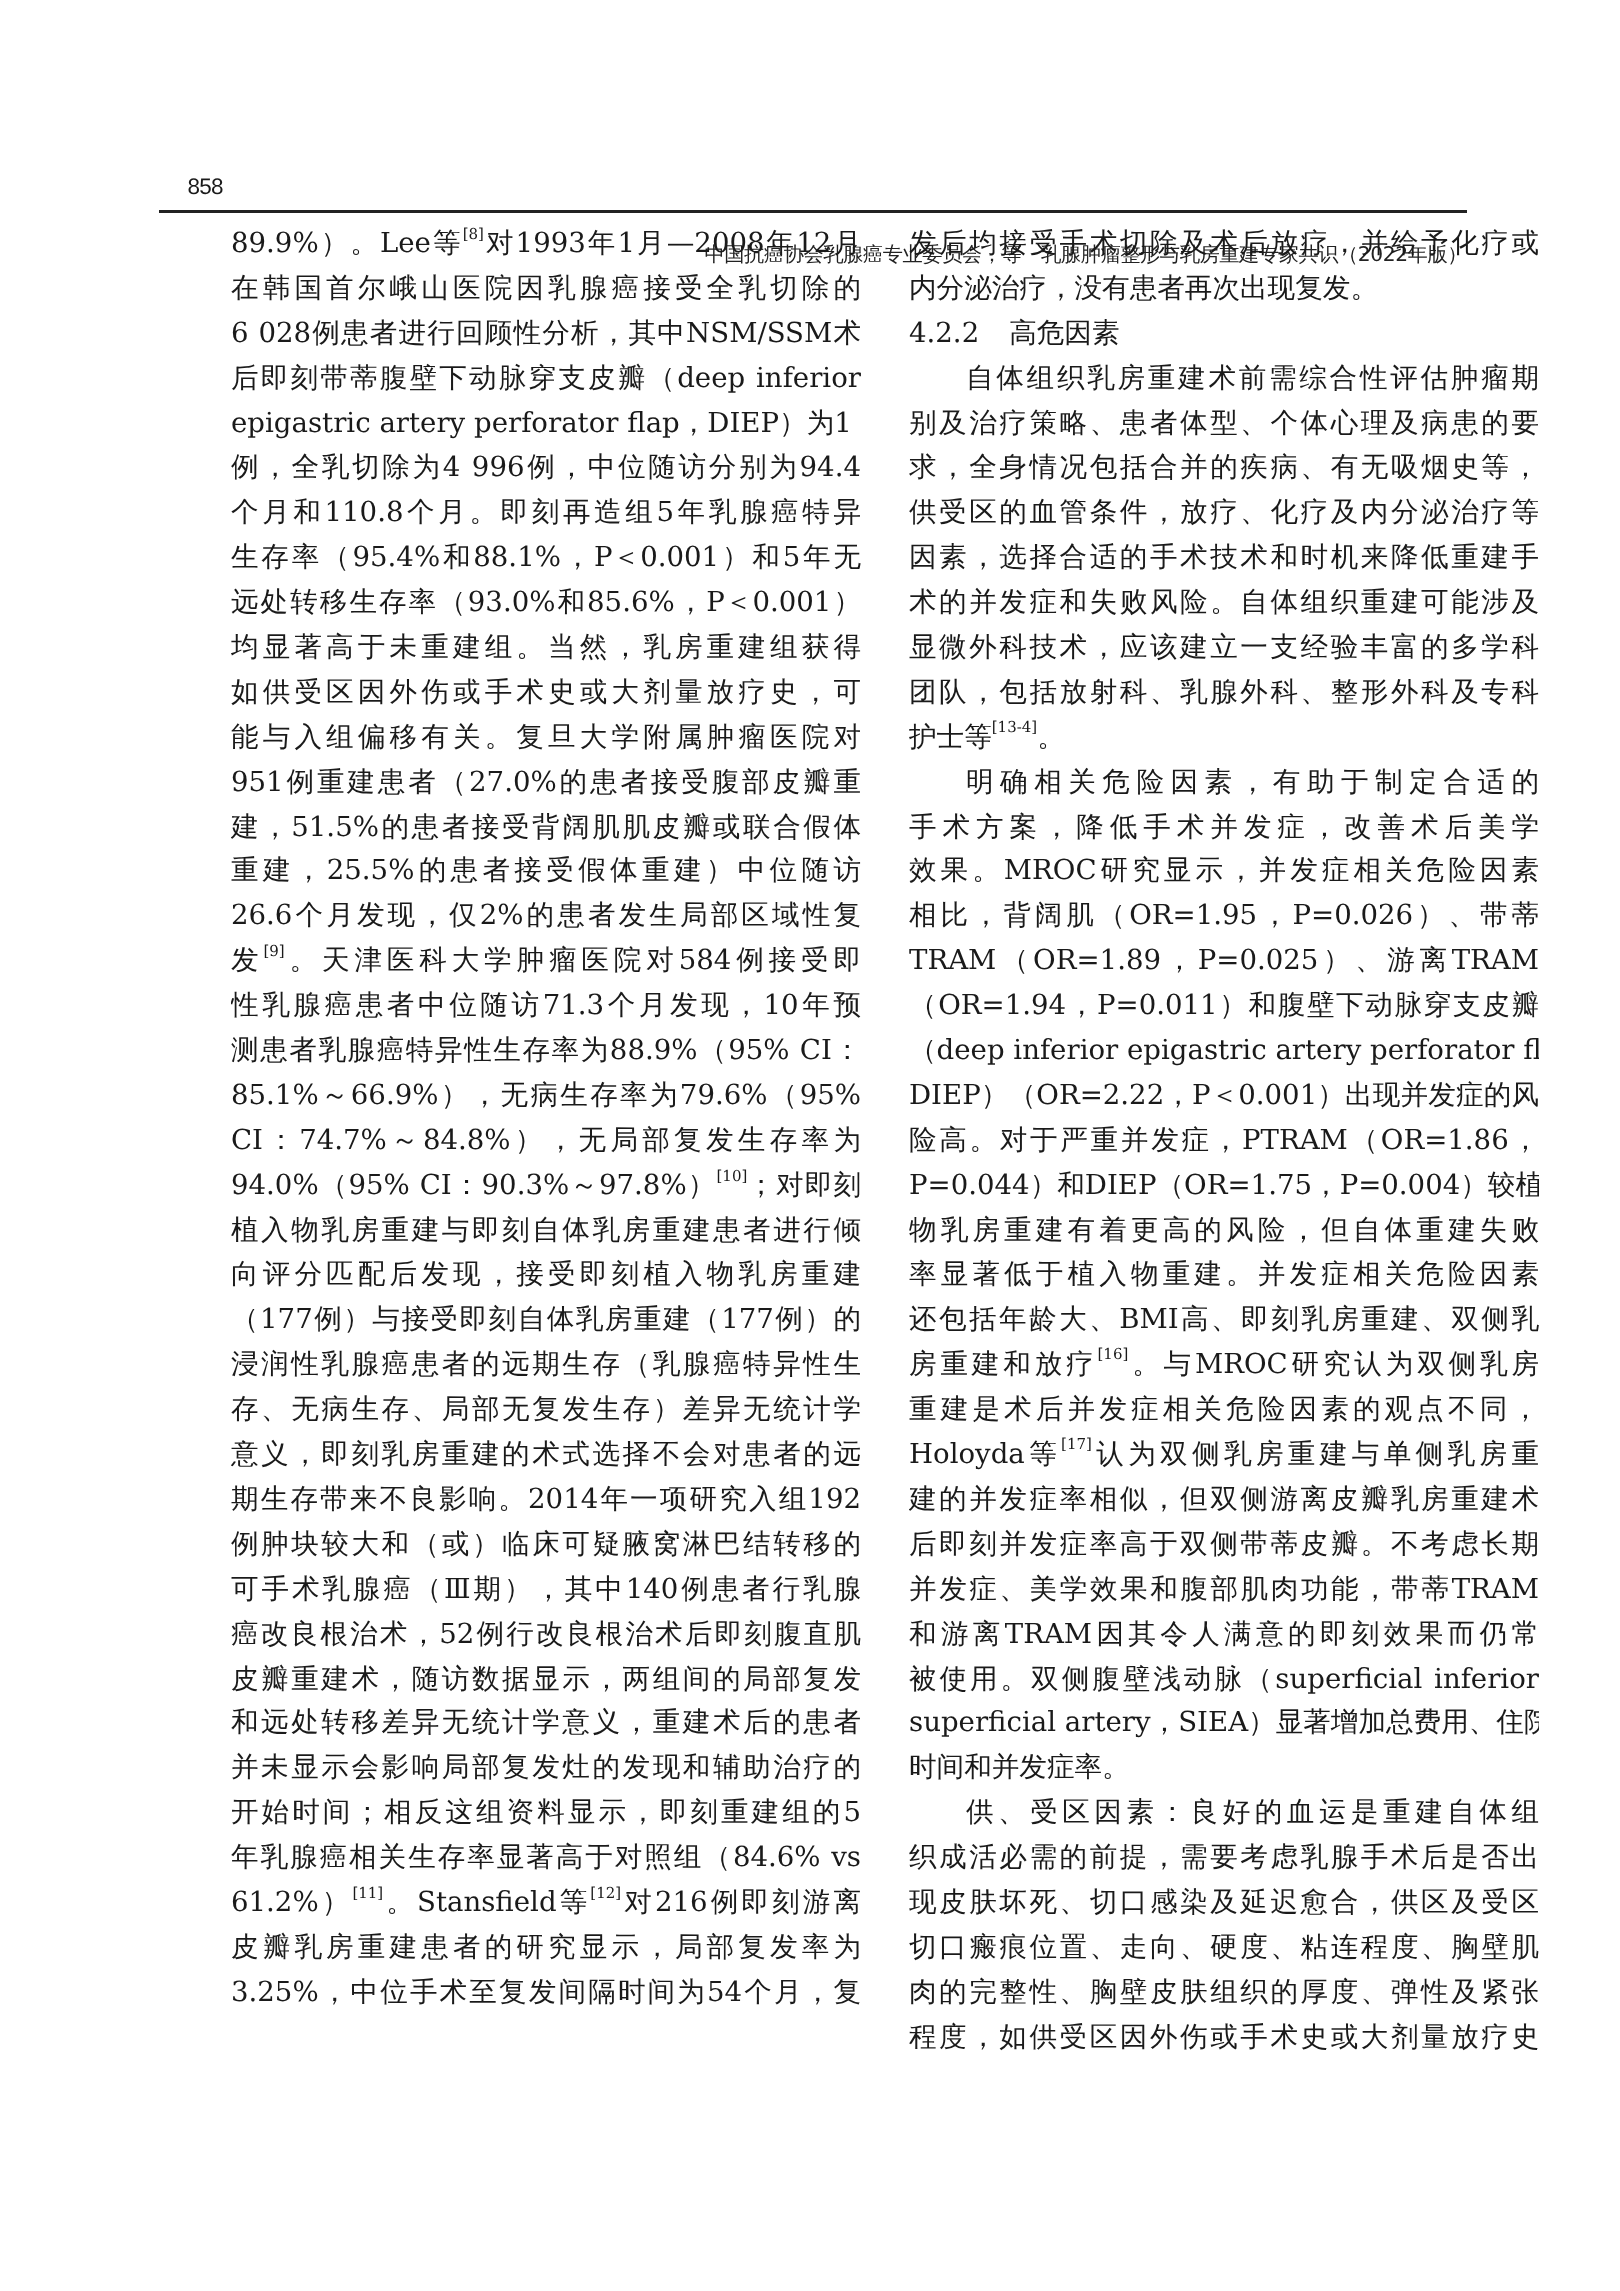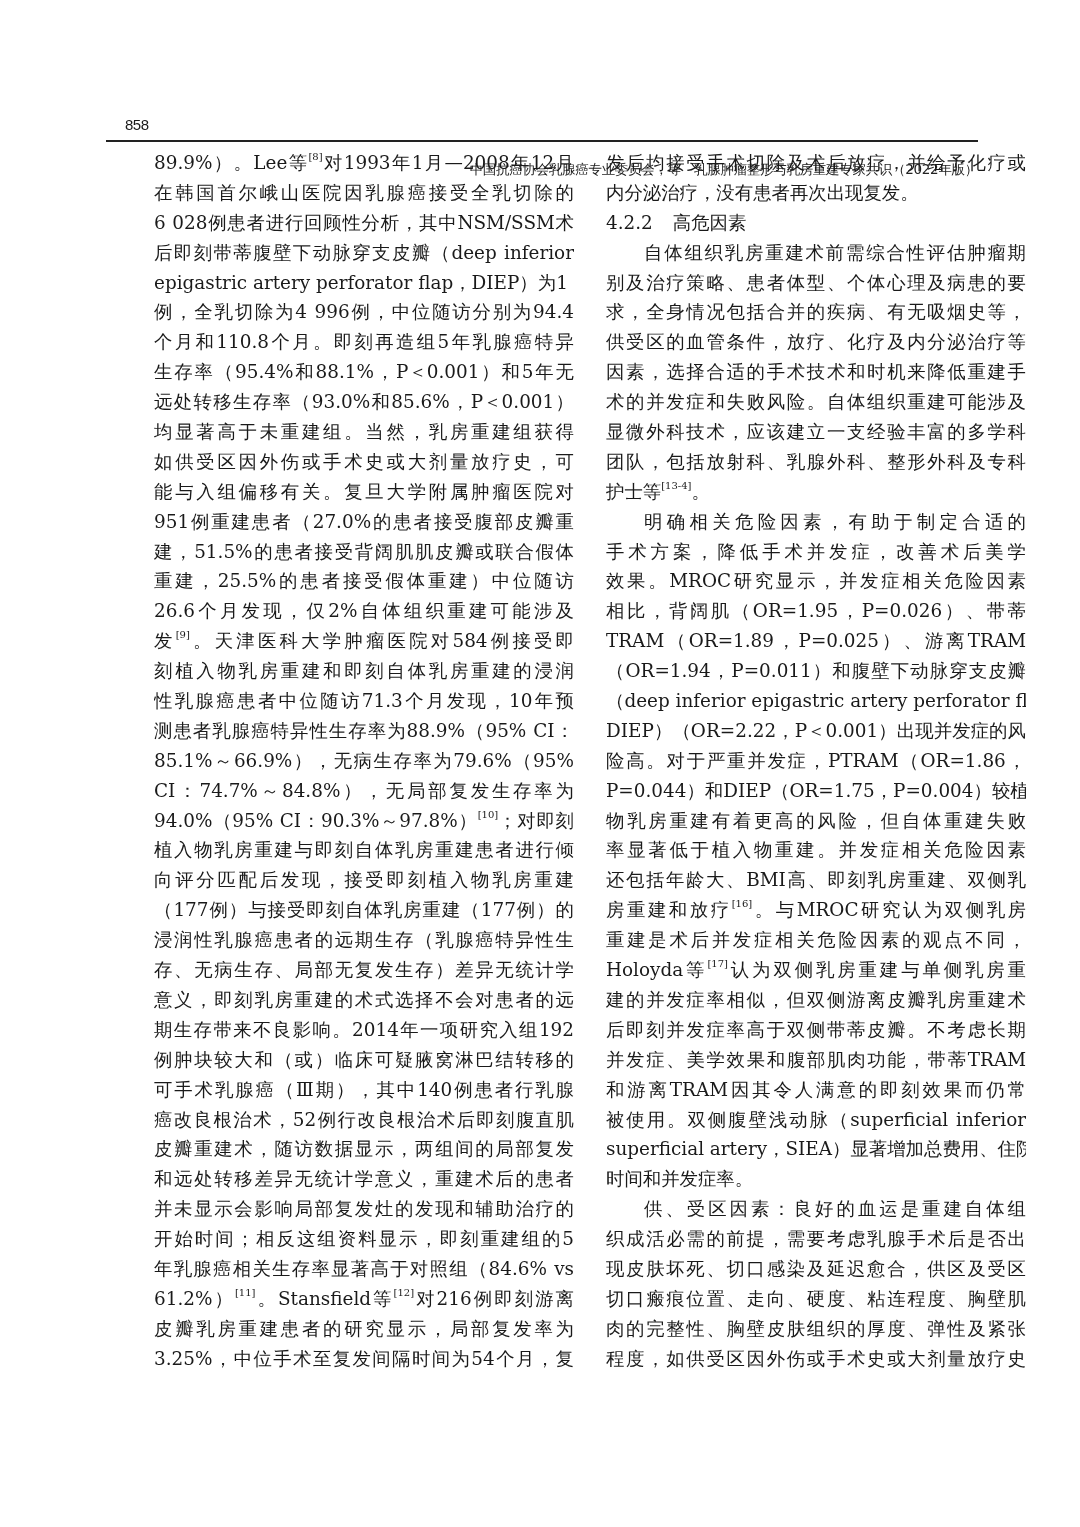--- a/index.html
+++ b/index.html
@@ -39,23 +39,22 @@
     <div class="line">例，全乳切除为4 996例，中位随访分别为94.4</div>
     <div class="line">个月和110.8个月。即刻再造组5年乳腺癌特异</div>
     <div class="line">生存率（95.4%和88.1%，P＜0.001）和5年无</div>
     <div class="line">远处转移生存率（93.0%和85.6%，P＜0.001）</div>
     <div class="line">均显著高于未重建组。当然，乳房重建组获得</div>
     <div class="line">如供受区因外伤或手术史或大剂量放疗史，可</div>
     <div class="line">能与入组偏移有关。复旦大学附属肿瘤医院对</div>
     <div class="line">951例重建患者（27.0%的患者接受腹部皮瓣重</div>
     <div class="line">建，51.5%的患者接受背阔肌肌皮瓣或联合假体</div>
     <div class="line">重建，25.5%的患者接受假体重建）中位随访</div>
-    <div class="line">26.6个月发现，仅2%自体组织重建可能涉及</div>
+    <div class="line">26.6个月发现，仅2%的患者发生局部区域性复</div>
     <div class="line">发<sup>[9]</sup>。天津医科大学肿瘤医院对584例接受即</div>
-    <div class="line">刻植入物乳房重建和即刻自体乳房重建的浸润</div>
     <div class="line">性乳腺癌患者中位随访71.3个月发现，10年预</div>
     <div class="line">测患者乳腺癌特异性生存率为88.9%（95% CI：</div>
     <div class="line">85.1%～66.9%），无病生存率为79.6%（95%</div>
     <div class="line">CI：74.7%～84.8%），无局部复发生存率为</div>
     <div class="line">94.0%（95% CI：90.3%～97.8%）<sup>[10]</sup>；对即刻</div>
     <div class="line">植入物乳房重建与即刻自体乳房重建患者进行倾</div>
     <div class="line">向评分匹配后发现，接受即刻植入物乳房重建</div>
     <div class="line">（177例）与接受即刻自体乳房重建（177例）的</div>
     <div class="line">浸润性乳腺癌患者的远期生存（乳腺癌特异性生</div>
     <div class="line">存、无病生存、局部无复发生存）差异无统计学</div>

